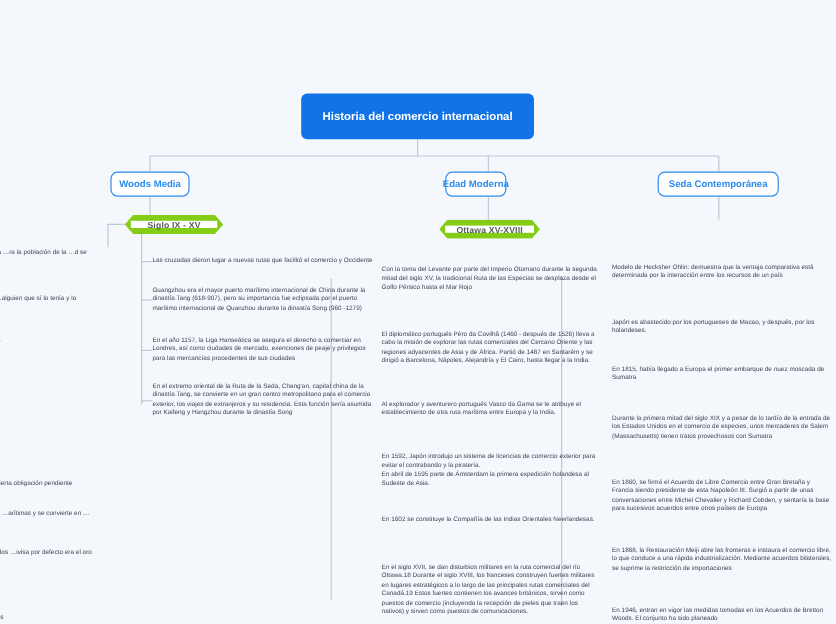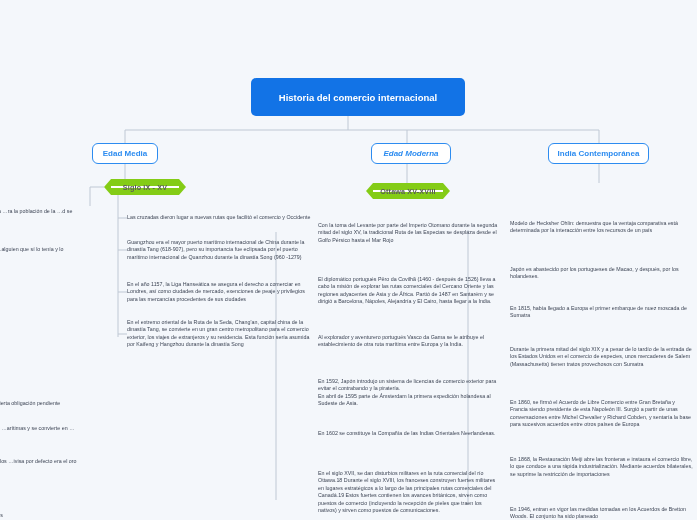--- a/index.html
+++ b/index.html
@@ -37,21 +37,21 @@
     fill: none;
     stroke: #bfc8d4;
     stroke-width: 1;
   }
 
   
   .root-node {
     position: absolute;
     left: 251px;
     top: 78px;
-    width: 214px;
+    width: 194px;
     height: 38px;
     background: #1273e6;
     border-radius: 5px;
     color: #ffffff;
     font-size: 9.5px;
     font-weight: bold;
     line-height: 13px;
     display: flex;
     align-items: center;
     justify-content: center;
@@ -72,39 +72,39 @@
     height: 21px;
     display: flex;
     align-items: center;
     justify-content: center;
     text-align: center;
     white-space: nowrap;
     box-sizing: border-box;
     padding: 0 8px;
   }
   .era-media        { left: 92px;  top: 143px; width: 66px; }
-  .era-moderna      { left: 371px; top: 143px; width: 80px; font-style: italic; }
+  .era-moderna      { left: 371px; top: 143px; width: 51px; }
   .era-contemp      { left: 548px; top: 143px; width: 101px; }
 
   
   .century-node {
     position: absolute;
     height: 16px;
     background: #ffffff;
     color: #5a5a5a;
     font-size: 7.2px;
     font-weight: bold;
     letter-spacing: 0.15px;
     display: flex;
     align-items: center;
     justify-content: center;
     white-space: nowrap;
     box-sizing: border-box;
     padding: 0 14px;
-    border: 7px solid #84cc16;
+    border: 5px solid #84cc16;
     clip-path: polygon(7px 0, calc(100% - 7px) 0, 100% 50%, calc(100% - 7px) 100%, 7px 100%, 0 50%);
   }
   .cent-media   { left: 104px; top: 179px; width: 82px; }
   .cent-moderna { left: 366px; top: 183px; width: 84px; }
   .cent-contemp { left: 551px; top: 183px; width: 95px; }
 
   
   .leaf {
     position: absolute;
     font-size: 5.3px;
@@ -150,27 +150,27 @@
     <path d="M276,232 L276,500"></path>
 
     <path d="M468,230 L468,505"></path>
   </svg>
 
   <div class="root-node">
     <span>Historia del comercio internacional</span>
   </div>
 
   <div class="era-node era-media">
-    <span>Edad Media</span>
+    <span>Woods Media</span>
   </div>
   <div class="era-node era-moderna">
     <span>Edad Moderna</span>
   </div>
   <div class="era-node era-contemp">
-    <span>India Contemporánea</span>
+    <span>Seda Contemporánea</span>
   </div>
 
   <div class="century-node cent-media">
     <span>Siglo IX - XV</span>
   </div>
   <div class="century-node cent-moderna">
     <span>Ottawa XV-XVIII</span>
   </div>
 
   <div class="leaf col-left" style="top:208px;">…a de caza y se descubre la …ra la población de la …d se especializa en alfarería</div>

